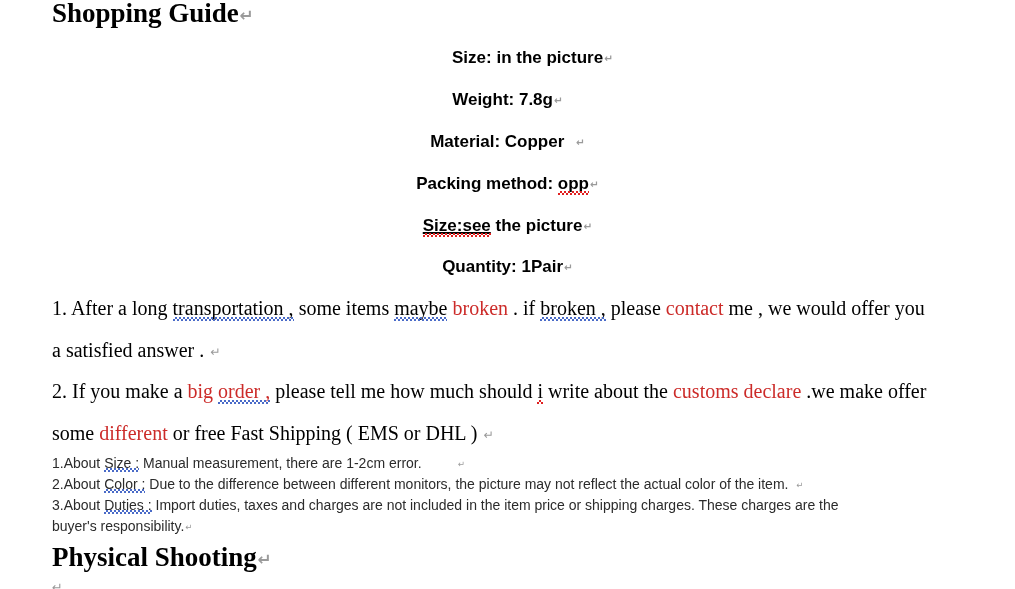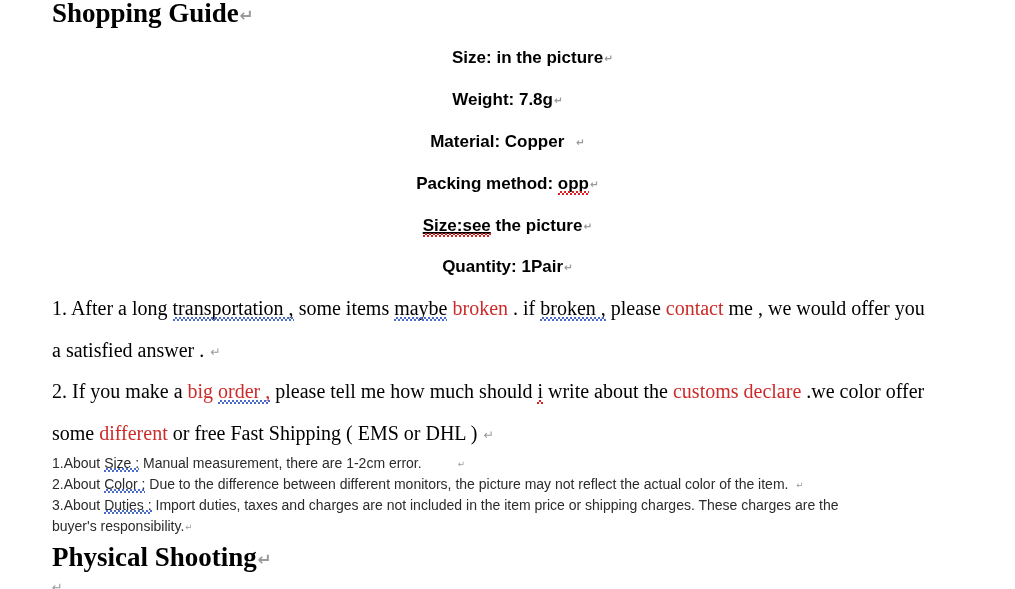--- a/index.html
+++ b/index.html
@@ -147,21 +147,21 @@
 
   <div class="abs body-line" style="left:52px; top:298px;">
     <span>1. After a long </span><span class="sq-blue">transportation ,</span><span> some items </span><span class="sq-blue">maybe</span><span> </span><span class="red">broken</span><span> . if </span><span class="sq-blue">broken ,</span><span> please </span><span class="red">contact</span><span> me , we would offer you</span>
   </div>
 
   <div class="abs body-line" style="left:52px; top:340px;">
     <span>a satisfied answer . </span><span class="pilcrow">↵</span>
   </div>
 
   <div class="abs body-line" style="left:52px; top:381px;">
-    <span>2. If you make a </span><span class="red">big </span><span class="red sq-blue">order ,</span><span> please tell me how much should </span><span class="sq-red">i</span><span> write about the </span><span class="red">customs declare</span><span> .we color offer</span>
+    <span>2. If you make a </span><span class="red">big </span><span class="red sq-blue">order ,</span><span> please tell me how much should </span><span class="sq-red">i</span><span> write about the </span><span class="red">customs declare</span><span> .we make offer</span>
   </div>
 
   <div class="abs body-line" style="left:52px; top:423px;">
     <span>some </span><span class="red">different</span><span> or free Fast Shipping ( EMS or DHL ) </span><span class="pilcrow">↵</span>
   </div>
 
   <div class="abs note-line" style="left:52px; top:456px;">
     <span>1.About </span><span class="sq-blue tight">Size :</span><span> Manual measurement, there are 1-2cm error.</span><span class="pilcrow" style="padding-left:36px;">↵</span>
   </div>
 

